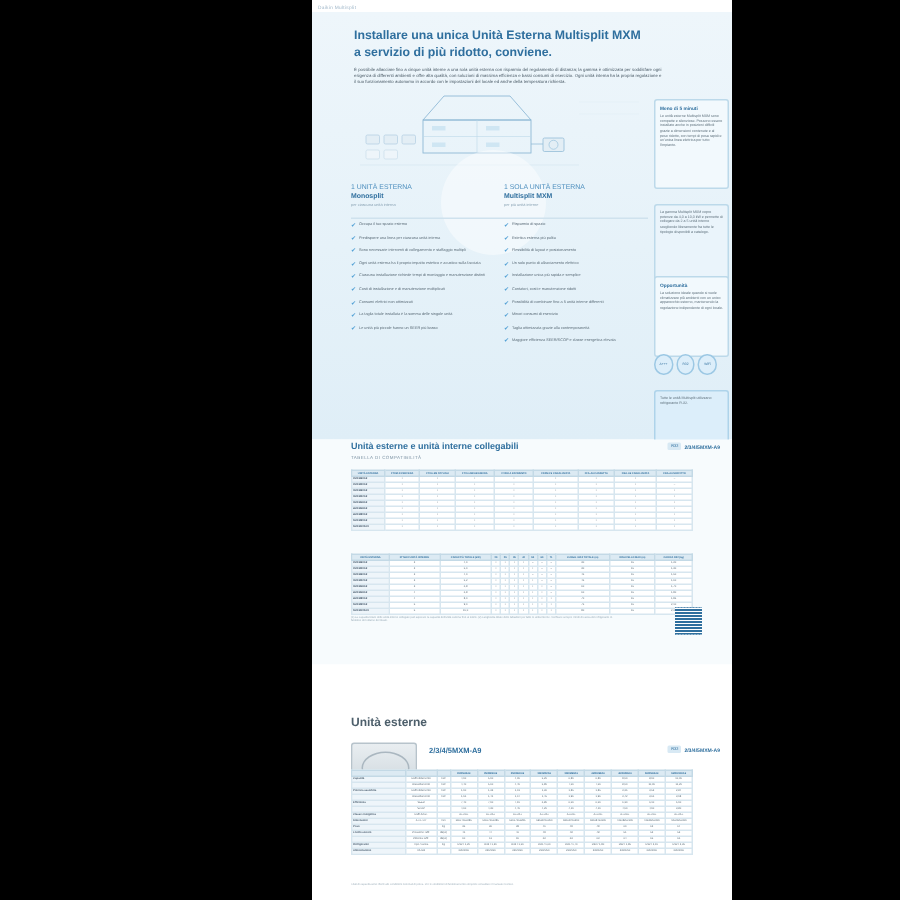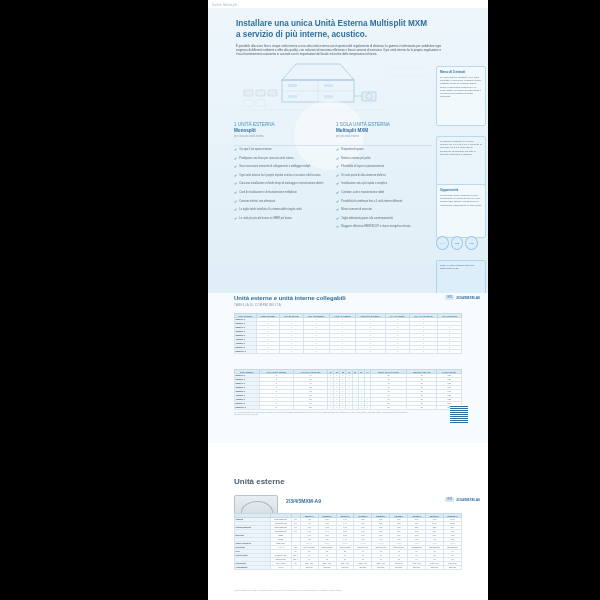--- a/index.html
+++ b/index.html
@@ -88,21 +88,21 @@
   <div class="leftstrip"></div>
   <div class="rightstrip"></div>
 
   <div class="sheet">
 
     <div class="brandline">Daikin Multisplit</div>
 
     <div class="hero">
       <div class="hero-title">
         <span>Installare una unica Unità Esterna Multisplit MXM</span><br>
-        <span>a servizio di più interne, acustico.</span>
+        <span>a servizio di più ridotto, conviene.</span>
       </div>
       <div class="hero-sub">È possibile allacciare fino a cinque unità interne a una sola unità esterna con risparmio del regolamento di distanza; la gamma è ottimizzata per soddisfare ogni esigenza di differenti ambienti e offre alta qualità, con soluzioni di massima efficienza e bassi consumi di esercizio. Ogni unità interna ha la propria regolazione e il suo funzionamento autonomo in accordo con le impostazioni del locale ed anche della temperatura richiesta.</div>
 
       <div class="schem">
         <svg width="195" height="56" viewBox="0 0 195 56">
           <polygon points="60,4 104,4 118,20 46,20" fill="none" stroke="#8fb9d6" stroke-width=".6"></polygon>
           <rect x="46" y="20" width="72" height="22" fill="none" stroke="#8fb9d6" stroke-width=".6"></rect>
           <line x1="82" y1="20" x2="82" y2="42" stroke="#bcd9ea" stroke-width=".4"></line>
           <line x1="46" y1="31" x2="118" y2="31" stroke="#bcd9ea" stroke-width=".4"></line>
           <rect x="52" y="24" width="9" height="3" fill="#cfe6f3"></rect>

